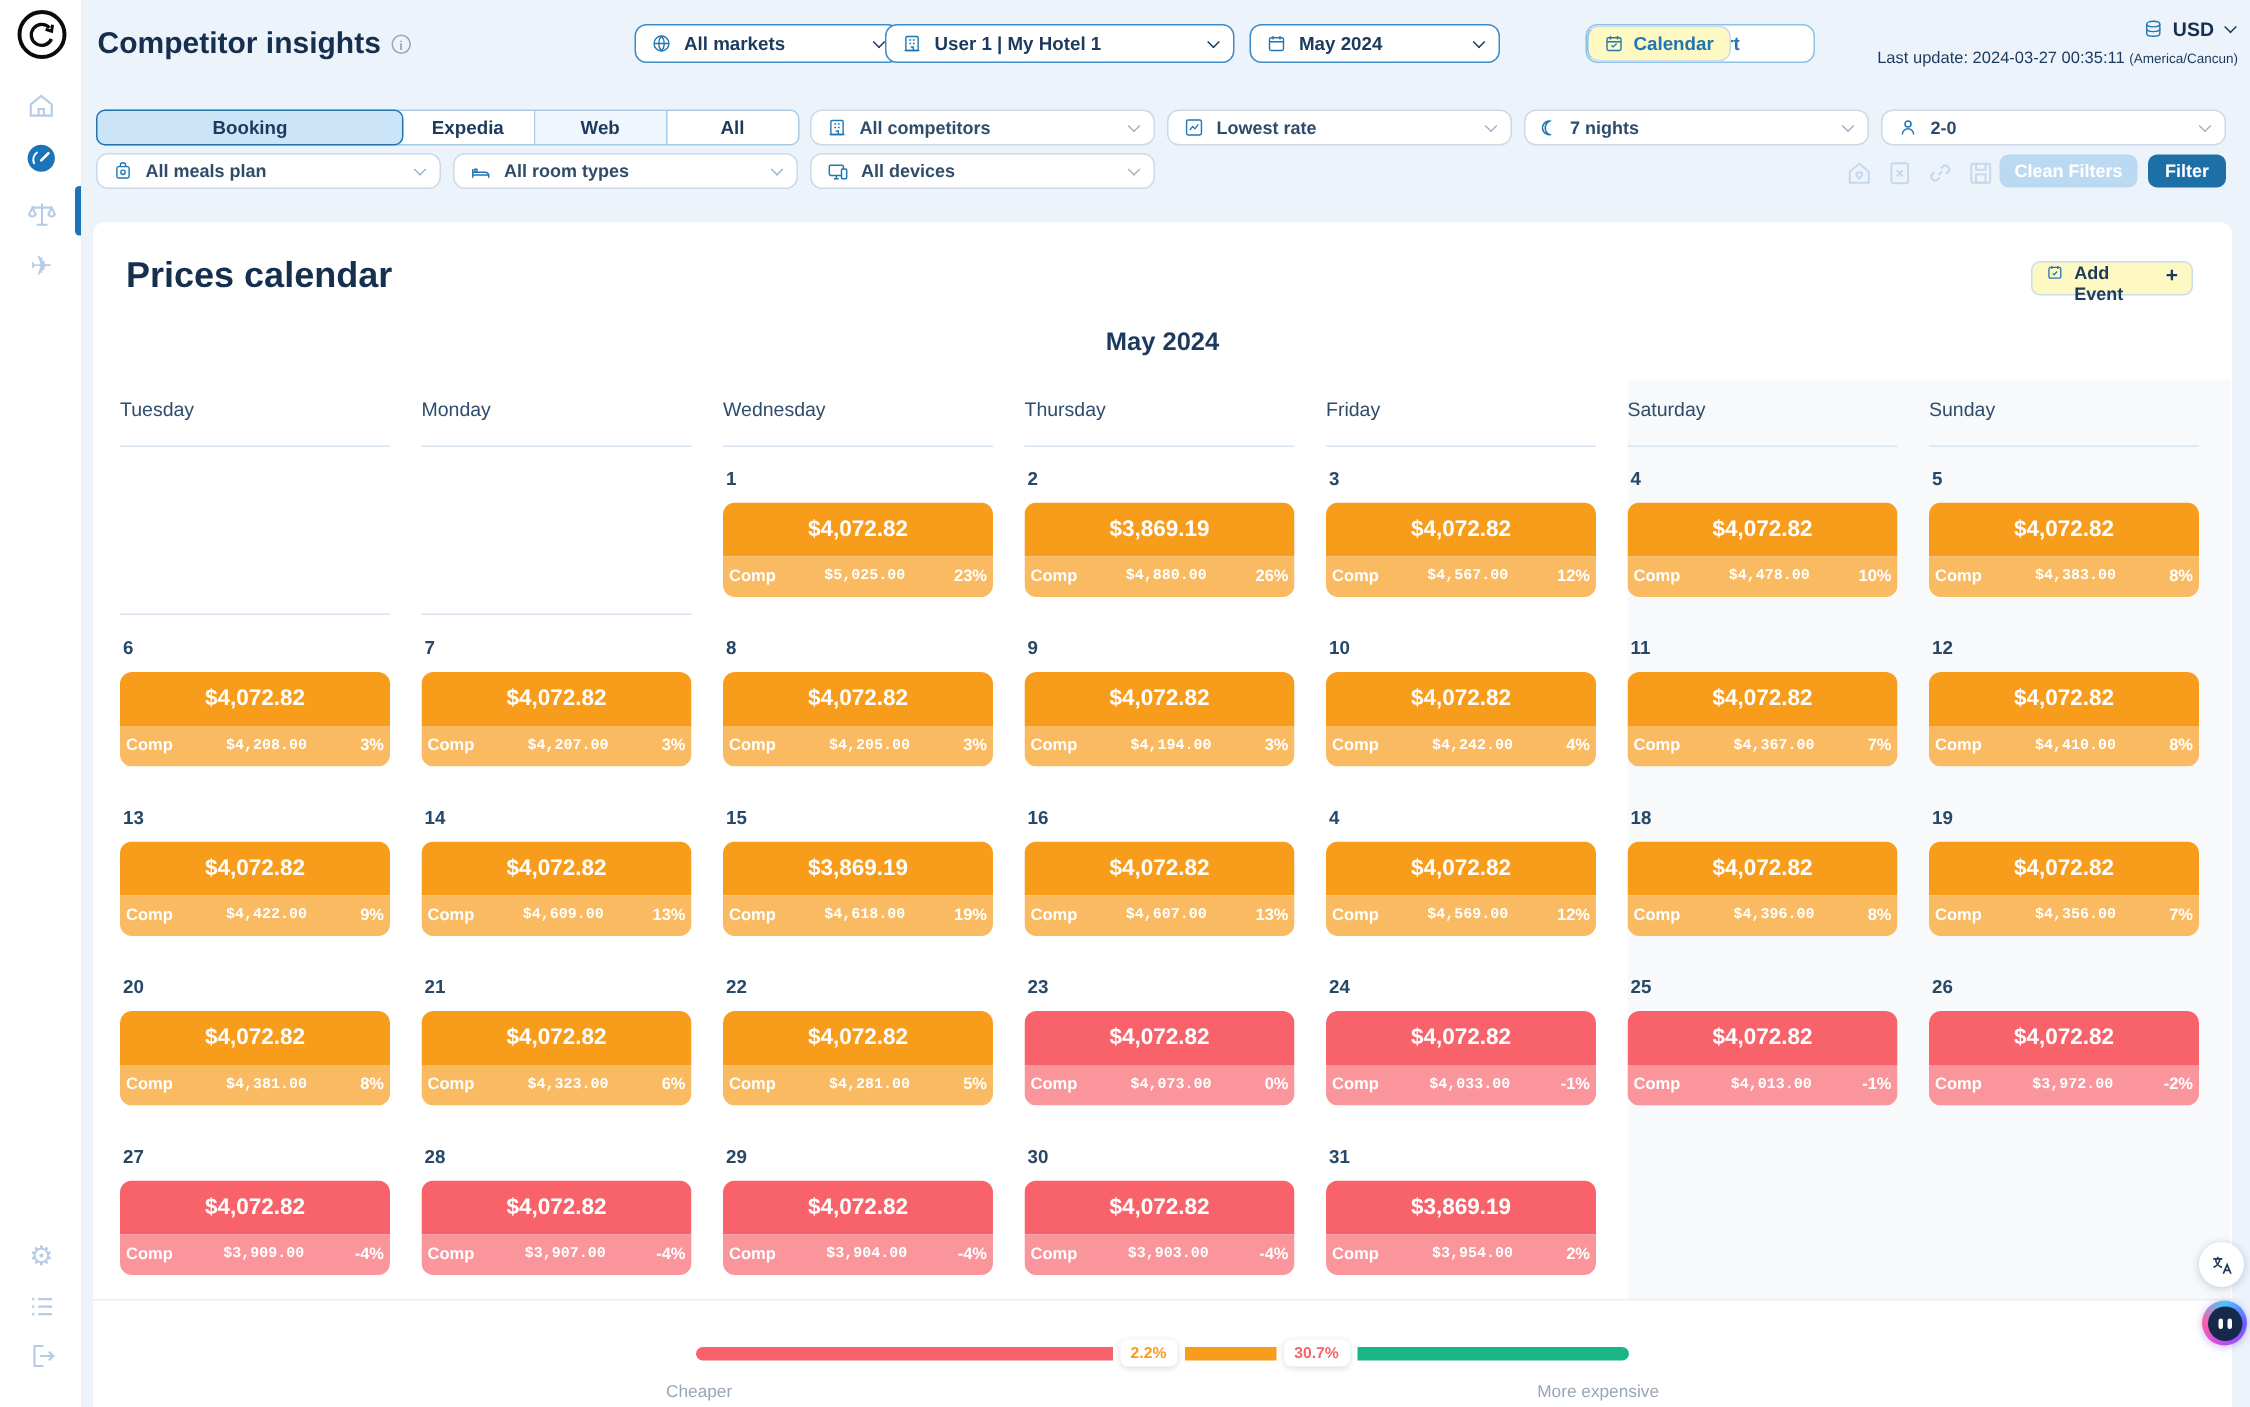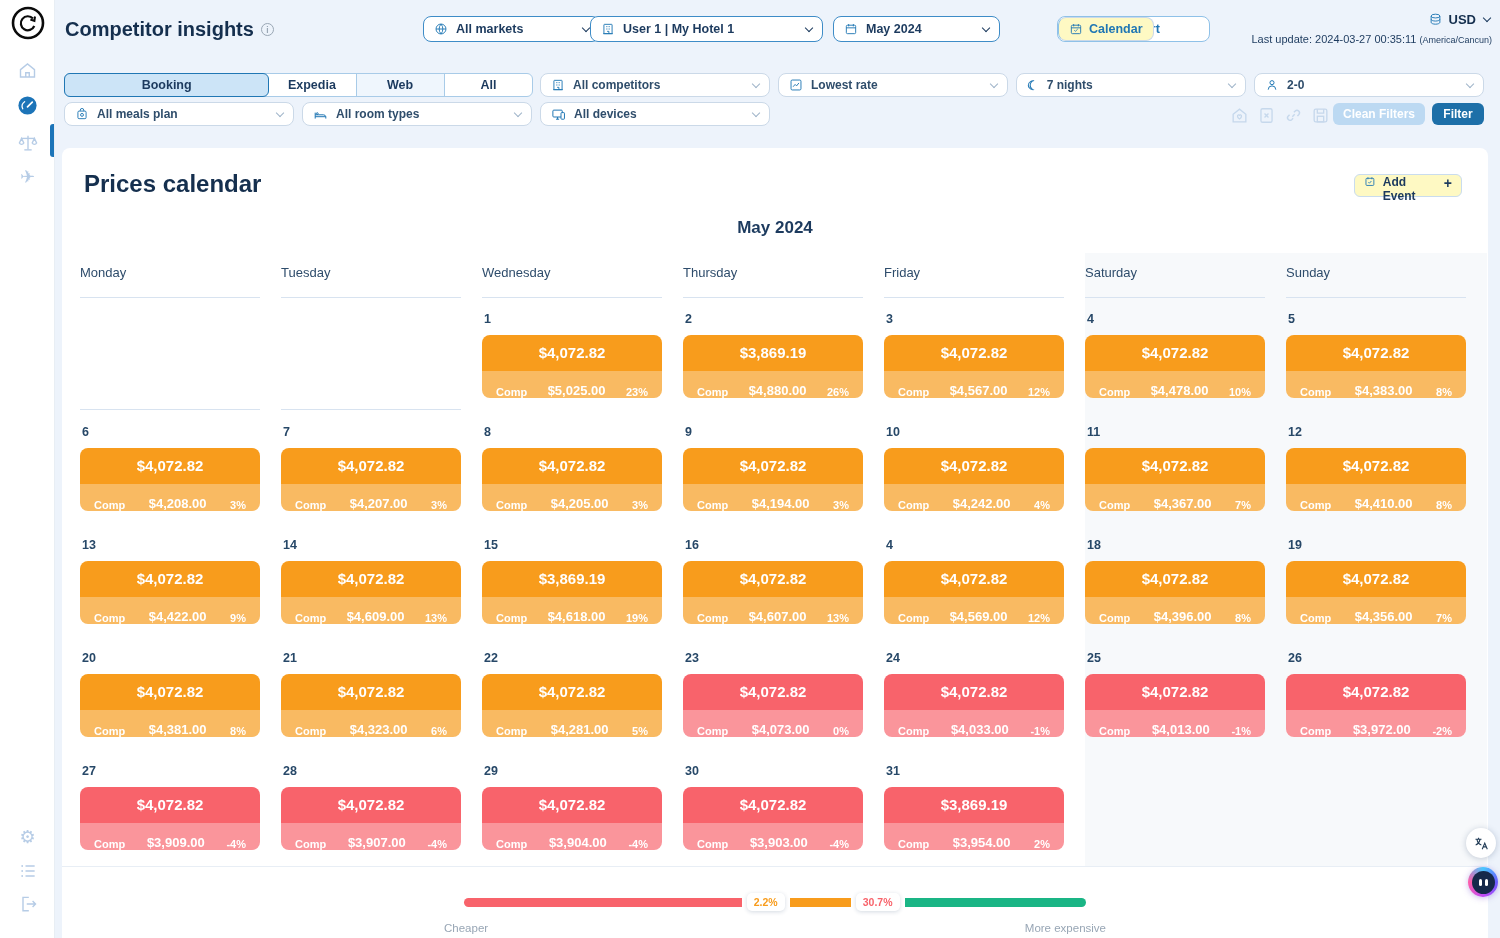--- a/index.html
+++ b/index.html
@@ -49,22 +49,22 @@
   .month-title { position:absolute; left:0; top:70px; width:100%; text-align:center; font-size:17px; font-weight:700; color:#1C3A5E; }
   .cal-grid { position:absolute; left:18px; top:105px; width:1407px; display:grid; grid-template-columns:repeat(7,201px); grid-template-rows:48px repeat(5,113px); }
   .cal-grid > *:nth-child(7n-1), .cal-grid > *:nth-child(7n) { background:#F7F9FB; }
   .cal-hcell { padding:12px 21px 0 0; }
   .hd-inner { height:33px; border-bottom:1px solid #D8E3F0; font-size:13px; color:#2E4C6B; }
   .cal-cell { padding:12px 21px 0 0; }
   .dnum { font-size:12.5px; font-weight:600; color:#274868; margin:0 0 9px 2px; line-height:1; }
   .empty-line { height:97px; border-bottom:1px solid #D8E3F0; }
   .card { border-radius:8px; overflow:hidden; cursor:pointer; }
   .price-row { height:36px; display:flex; align-items:center; justify-content:center; font-size:15px; font-weight:700; color:#fff; }
-  .comp-row { height:27px; display:flex; align-items:flex-end; justify-content:space-between; padding:0 14px; font-size:11px; font-weight:600; color:#fff; }
-  .comp-row .comp-pr { font-size:13px; }
+  .comp-row { height:27px; display:flex; align-items:center; justify-content:space-between; padding:0 4px; font-size:11px; font-weight:600; color:#fff; }
+  .comp-row .comp-pr { font-size:10px;font-family:Liberation Mono, monospace; }
   .card.orange .price-row { background:#F89C1C; }
   .card.orange .comp-row { background:#F9BA62; }
   .card.red .price-row { background:#F8636B; }
   .card.red .comp-row { background:#FA959B; }
   
   .legend-sec { position:absolute; left:0; right:0; top:718px; border-top:1px solid #E8EEF5; }
   .legend-wrap { margin:26px auto 0; width:662px; }
   .lbar { display:flex; align-items:center; margin:0 20px; }
   .seg { height:9px; }
   .seg.red { flex:300; background:#F8636B; border-radius:5px 0 0 5px; }
@@ -295,24 +295,24 @@
         <path d="M8 3.5 v4 M16 3.5 v4"></path>
         <path d="M9 13.5 l2 2 4 -4.5"></path>
       </svg>
     <span>Add Event</span>
     <span class="plus">+</span>
   </div>
   <div class="month-title">May 2024</div>
 
   <div class="cal-grid" id="cal-grid">
     <div class="cal-hcell">
+        <div class="hd-inner">Tuesday</div>
+      </div>
+    <div class="cal-hcell">
         <div class="hd-inner">Monday</div>
-      </div>
-    <div class="cal-hcell">
-        <div class="hd-inner">Tuesday</div>
       </div>
     <div class="cal-hcell">
         <div class="hd-inner">Wednesday</div>
       </div>
     <div class="cal-hcell">
         <div class="hd-inner">Thursday</div>
       </div>
     <div class="cal-hcell">
         <div class="hd-inner">Friday</div>
       </div>

